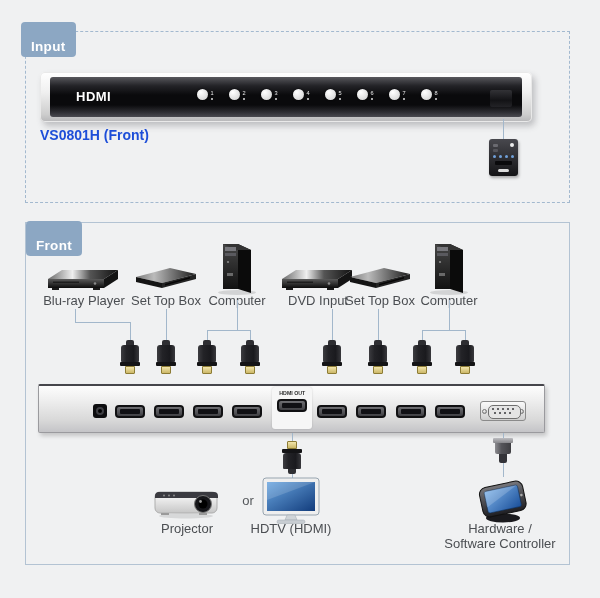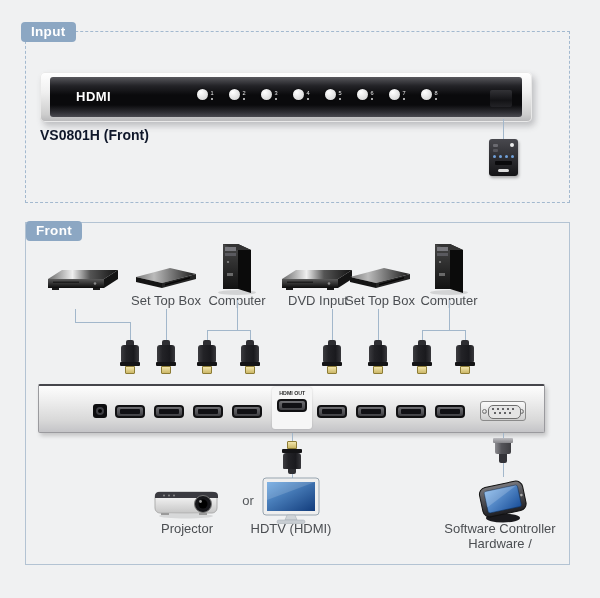--- a/index.html
+++ b/index.html
@@ -4,41 +4,41 @@
 <style>
   html,body{margin:0;padding:0;}
   body{font-family:"Liberation Sans", sans-serif; background:#f0f1f2;}
   #stage{position:relative;width:600px;height:598px;background:#f0f1f2;overflow:hidden;}
 
   
   .sec-box{position:absolute;box-sizing:border-box;}
   .input-box{left:25px;top:31px;width:545px;height:172px;border:1px dashed #a3b9cf;}
   .output-box{left:25px;top:222px;width:545px;height:343px;border:1px solid #b3c3d3;}
   .badge{position:absolute;z-index:5;color:#fff;font-weight:bold;font-size:13.5px;
-         padding:2px 10px 3px;border-radius:4px;letter-spacing:.3px;}
+         padding:17px 10px 3px;border-radius:4px;letter-spacing:.3px;}
 
   
   .fp-frame{position:absolute;left:40px;top:72px;width:492px;height:50px;border-radius:5px;
             background:linear-gradient(180deg,#ffffff,#f0f0f0 40%,#cdcdcd 85%,#b6b6b8);
             box-shadow:3px 4px 6px rgba(60,60,70,.28), inset 0 0 0 1px #e9e9e9;}
   .fp-face{position:absolute;left:10px;right:10px;top:5px;bottom:5px;border-radius:3px;
            background:linear-gradient(180deg,#57575c 0%,#232327 22%,#0a0a0c 45%,#0a0a0c 70%,#2e2e33 88%,#4a4a50 100%);}
   .aten{position:absolute;left:26px;top:12px;color:#fff;font-weight:bold;font-size:13px;letter-spacing:.5px;}
   .fp-unit{position:absolute;top:12px;display:flex;align-items:center;gap:2px;}
   .fp-circle{width:11px;height:11px;border-radius:50%;
              background:radial-gradient(circle at 35% 30%,#ffffff,#d9d9d9 75%,#bfbfbf);
              box-shadow:0 0 2px rgba(0,0,0,.9);}
   .fp-meta{display:flex;flex-direction:column;align-items:center;gap:1px;}
   .fp-num{font-style:normal;color:#e8e8e8;font-size:7px;line-height:7px;transform:scale(.8);}
   .fp-led{width:2px;height:2px;border-radius:50%;background:#dedede;}
   .ir-window{position:absolute;left:440px;top:13px;width:22px;height:17px;border-radius:2px;
              background:linear-gradient(180deg,#323236,#131316 60%,#232327);}
 
   
-  .panel-label{position:absolute;font-weight:bold;font-size:14px;color:#0f172a;}
+  .panel-label{position:absolute;font-weight:bold;font-size:14px;color:#1d4ed8;}
   .dev-label{position:absolute;font-size:13px;color:#4b4e52;text-align:center;width:100px;line-height:15px;}
 
   
   .line{position:absolute;background:#a2b7cb;}
   .v{width:1px;} .h{height:1px;}
 
   
   .remote{position:absolute;left:489px;top:139px;width:29px;height:37px;border-radius:3px;
           background:linear-gradient(180deg,#48484e,#141416);box-shadow:1px 2px 3px rgba(0,0,0,.3);}
   .remote i{position:absolute;display:block;}
@@ -268,20 +268,21 @@
     <ellipse cx="23" cy="51.5" rx="19" ry="2.5" fill="rgba(0,0,0,.12)"></ellipse>
     <rect x="9" y="3" width="15" height="45" fill="url(#gTower)"></rect>
     <polygon points="24,3 37,9 37,52 24,48" fill="#0b0b0b"></polygon>
     <polygon points="9,3 24,3 37,9 22,9" fill="#333"></polygon>
     <rect x="11" y="6" width="11" height="4" fill="#77777c"></rect>
     <rect x="11" y="12" width="11" height="3" fill="#5a5a5f"></rect>
     <circle cx="14" cy="21" r="1.1" fill="#8a8a8a"></circle>
     <rect x="13" y="32" width="6" height="3" fill="#9a9a9a" opacity=".6"></rect>
   </svg>
 
+  <div class="dev-label" style="left:34px;top:293px;">Blu-ray Player</div>
   <div class="dev-label" style="left:116px;top:293px;">Set Top Box</div>
   <div class="dev-label" style="left:187px;top:293px;">Computer</div>
   <div class="dev-label" style="left:268px;top:293px;">DVD Input</div>
   <div class="dev-label" style="left:330px;top:293px;">Set Top Box</div>
   <div class="dev-label" style="left:399px;top:293px;">Computer</div>
 
   <div class="line v" style="left:75px;top:309px;height:14px;"></div>
   <div class="line h" style="left:75px;top:322px;width:56px;"></div>
   <div class="line v" style="left:130px;top:322px;height:19px;"></div>
   <div class="line v" style="left:166px;top:309px;height:32px;"></div>
@@ -417,17 +418,17 @@
   <svg style="left:476px;top:476px;" width="54" height="48">
     <ellipse cx="27" cy="42" rx="17" ry="4.5" fill="#1a1a1e"></ellipse>
     <g transform="rotate(-12 27 24)">
       <rect x="5" y="8" width="44" height="30" rx="7" fill="url(#gCtrl)" stroke="#111" stroke-width="1"></rect>
       <rect x="10" y="12" width="34" height="22" rx="2" fill="url(#gCtrlScr)" stroke="#0a2a55" stroke-width=".5"></rect>
       <polygon points="10,12 44,12 10,28" fill="rgba(255,255,255,.18)"></polygon>
       <circle cx="46" cy="23" r="1.3" fill="#aaa"></circle>
     </g>
   </svg>
   <div class="dev-label" style="left:425px;top:521px;width:150px;">
+    <span style="display:block;">Hardware /</span>
     <span style="display:block;">Software Controller</span>
-    <span style="display:block;">Hardware /</span>
   </div>
 
 </div>
 
 </body></html>

